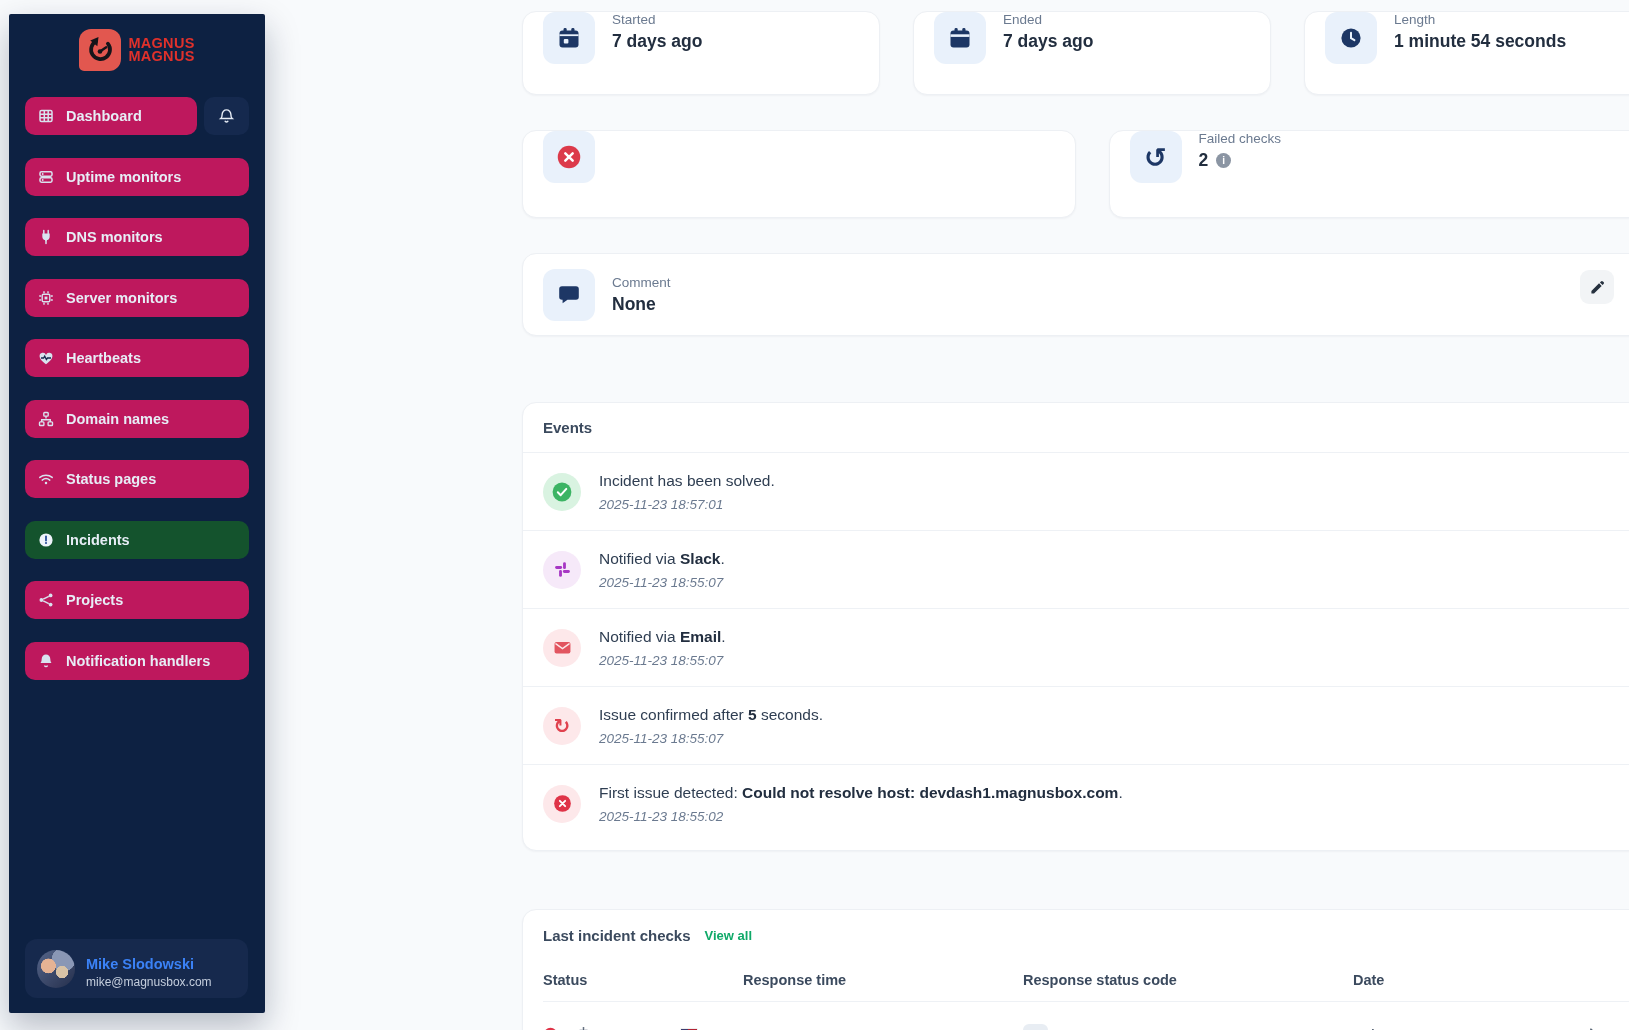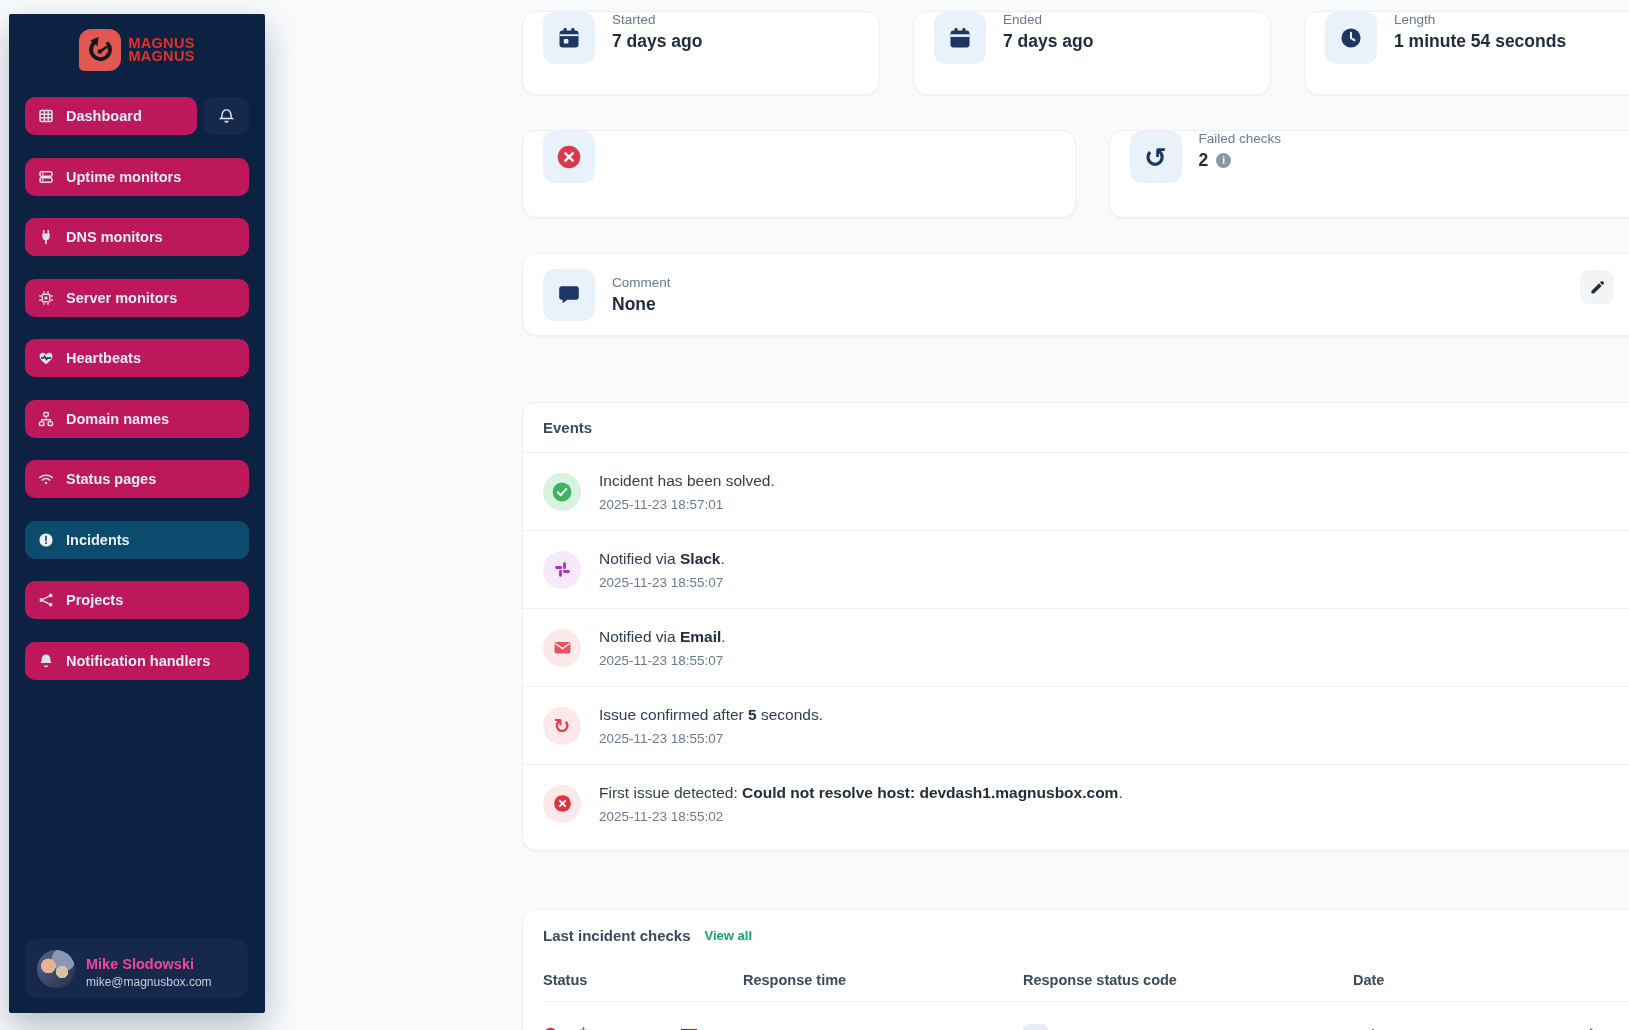--- a/index.html
+++ b/index.html
@@ -11,32 +11,32 @@
   
   .sidebar{position:absolute;left:9px;top:14px;width:256px;height:999px;
            background:#0d2142;border-radius:2px;box-shadow:0 14px 34px rgba(10,25,55,.28);}
   .logo-row{position:absolute;top:15px;left:0;right:0;display:flex;align-items:center;justify-content:center;gap:7px;cursor:pointer;}
   .logo-badge{width:42px;height:42px;background:#e2574f;border-radius:12px 12px 12px 5px;display:flex;align-items:center;justify-content:center;}
   .logo-text{color:#e0312b;font-size:14.5px;font-weight:800;line-height:13.5px;letter-spacing:.3px;}
   .nav{position:absolute;top:83px;left:16px;right:16px;display:flex;flex-direction:column;gap:22.5px;}
   .dash-row{display:flex;gap:7px;}
   .side-item{display:flex;align-items:center;gap:12px;padding:0 13px;height:38px;background:#be185d;
              border-radius:10px;color:#e7edf6;font-size:14.5px;font-weight:600;cursor:pointer;white-space:nowrap;}
-  .side-item.active{background:#0c4a6e;}
+  .side-item.active{background:#14532d;}
   .dash-main{flex:1;}
   .bell-btn{width:45px;height:38px;background:#15294e;border-radius:10px;display:flex;align-items:center;justify-content:center;cursor:pointer;}
   .profile{position:absolute;left:16px;right:17px;bottom:15px;height:59px;background:#16294d;border-radius:12px;
            display:flex;align-items:center;gap:11px;padding:0 12px;box-sizing:border-box;cursor:pointer;}
   .avatar{width:38px;height:38px;border-radius:50%;flex:none;
           background:
             radial-gradient(circle at 30% 42%, #e6b394 0 21%, rgba(0,0,0,0) 22%),
             radial-gradient(circle at 66% 58%, #d9c3a6 0 18%, rgba(0,0,0,0) 19%),
             radial-gradient(circle at 70% 25%, #8a97b5 0 30%, rgba(0,0,0,0) 31%),
             linear-gradient(135deg,#55658a,#252f4c);}
-  .profile-name{font-size:14.5px;font-weight:700;color:#ec4899;margin-top:8px;}
+  .profile-name{font-size:14.5px;font-weight:700;color:#3b82f6;margin-top:8px;}
   .profile-email{font-size:12px;color:#c4cedd;margin-top:3px;}
 
   
   .main{position:absolute;left:522px;top:0;width:1140px;}
   .row1{margin-top:11px;display:grid;grid-template-columns:repeat(3,1fr);gap:33px;}
   .row2{margin-top:35px;display:grid;grid-template-columns:1fr 1fr;gap:33px;}
   .card{background:#fff;border:1px solid #edf0f4;border-radius:14px;box-shadow:0 1px 2px rgba(15,23,42,.04);box-sizing:border-box;}
   .info-card{display:flex;align-items:flex-start;gap:17px;padding:0 20px;height:84px;}
   .info-card.tall{height:88px;}
   .icon-sq{width:52px;height:52px;border-radius:12px;background:#e9f1fb;display:flex;align-items:center;justify-content:center;flex:none;}
@@ -53,21 +53,21 @@
   
   .events-card{margin-top:66px;padding-bottom:8px;}
   .card-header{height:49px;display:flex;align-items:center;padding:0 20px;border-bottom:1px solid #eef1f5;
                font-size:15px;font-weight:700;color:#3b4a5e;}
   .event-row{display:flex;align-items:center;gap:18px;padding:0 20px;height:77px;border-bottom:1px solid #eef1f5;}
   .event-row:last-child{border-bottom:none;}
   .event-ic{width:38px;height:38px;border-radius:50%;flex:none;display:flex;align-items:center;justify-content:center;}
   .ev-green{background:#d9f3e1;} .ev-purple{background:#f6e9f9;} .ev-red{background:#fde8ea;}
   .event-title{font-size:15.5px;color:#2f3e52;}
   .event-title b{font-weight:700;color:#222e3f;}
-  .event-time{font-size:13.5px;color:#6b7a90;margin-top:7px;}
+  .event-time{font-size:13.5px;color:#6b7a90;margin-top:7px;font-style:italic;}
   .glyph-cw{font-family:"DejaVu Sans",sans-serif;font-size:20px;font-weight:700;color:#e0414e;line-height:1;}
 
   
   .checks-card{margin-top:58px;height:170px;padding:0 20px;}
   .checks-title-row{display:flex;align-items:center;gap:14px;padding-top:17px;}
   .checks-title{font-size:15px;font-weight:700;color:#3b4a5e;text-align:center;}
   .view-all{font-size:13px;font-weight:600;color:#0fa968;cursor:pointer;}
   .tbl-grid{display:grid;grid-template-columns:200px 280px 330px 1fr;align-items:center;}
   .tbl-head{margin-top:28px;padding-bottom:13px;border-bottom:1px solid #eef1f5;
             font-size:14.5px;font-weight:700;color:#3b4a5e;}

